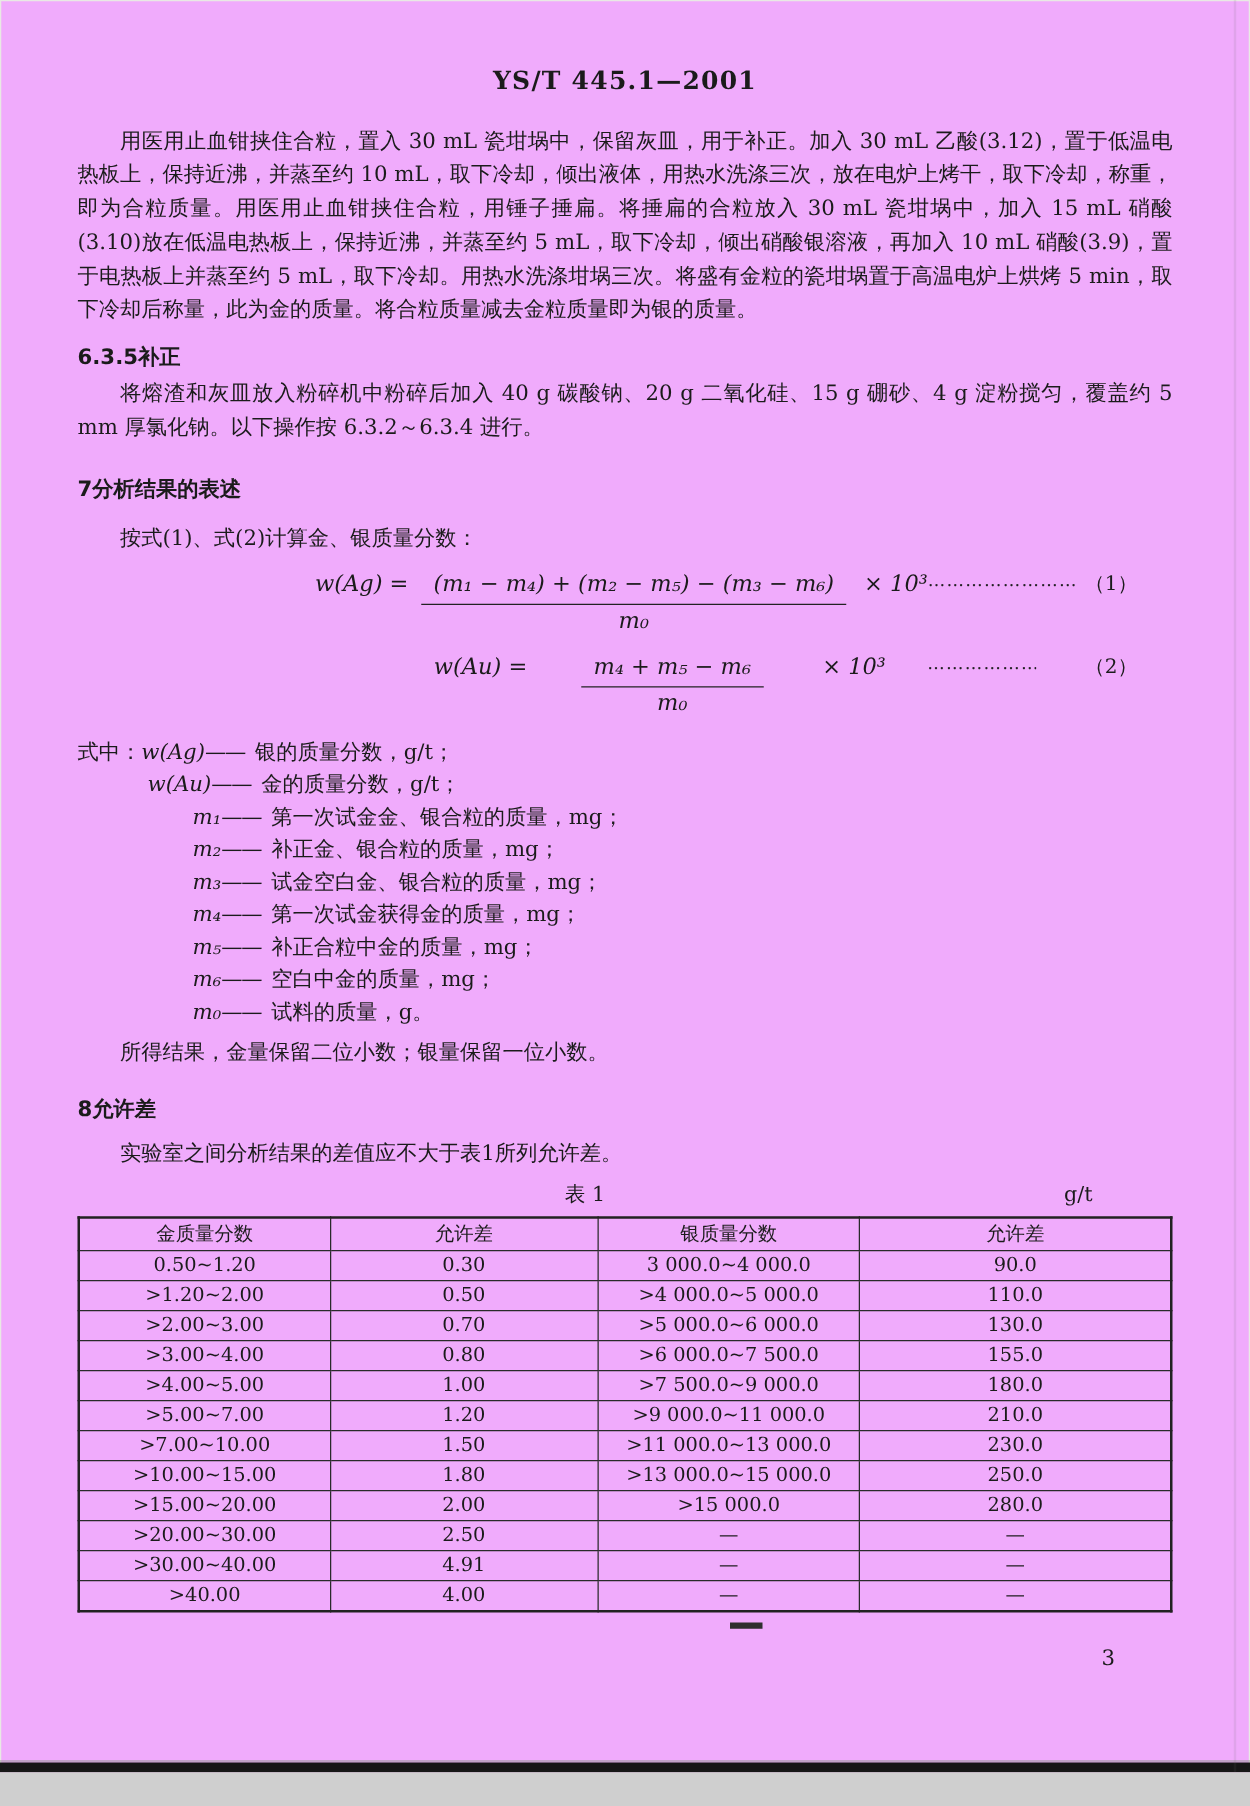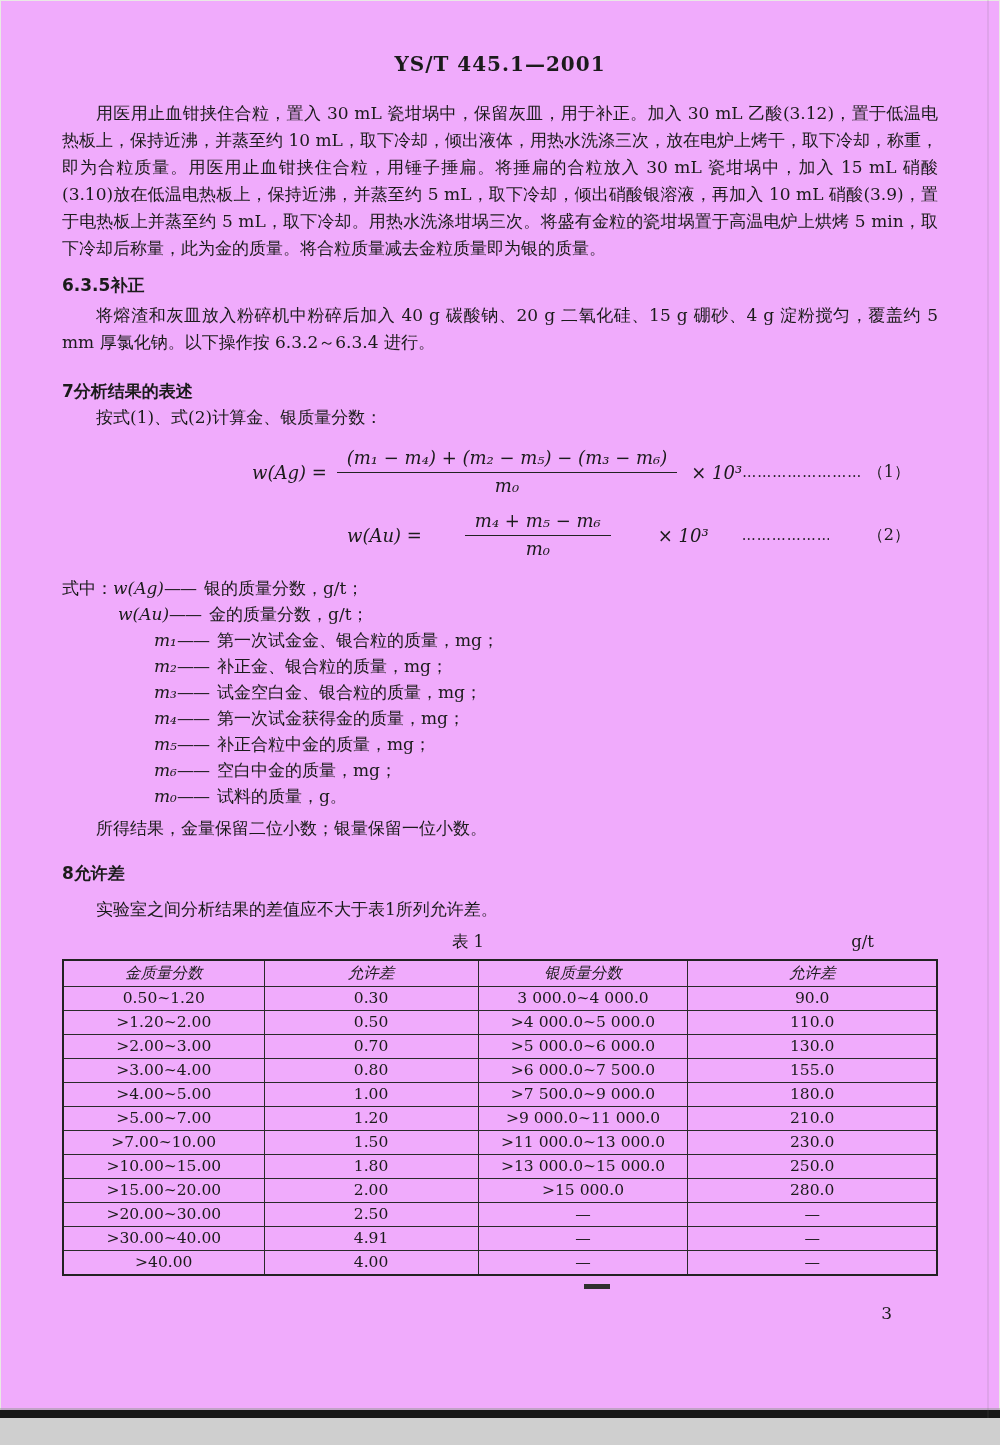--- a/index.html
+++ b/index.html
@@ -38,27 +38,26 @@
     font-family:"DejaVu Sans","Liberation Sans",sans-serif;
     font-weight:bold;
     font-size:17px;
     height:24px;
   }
   .sec-head .sec-num{}
   .h635{margin-top:12px;}
   .h7{margin-top:24px;}
   .h8{margin-top:20px;}
   .after-head{margin-top:4px;}
-  .intro{margin-top:0;}
+  .intro{margin-top:14px;}
   .p8{margin-top:10px;}
 
   
   .formula-row{
     display:flex;
-    align-items:center;
     font-style:italic;
     font-size:18px;
     padding-right:28px;
     white-space:nowrap;
   }
   .formula-row.f1{margin-top:12px;padding-left:190px;height:58px;}
   .formula-row.f2{margin-top:8px;padding-left:285px;height:52px;gap:33px;}
   .frac{
     display:inline-flex;
     flex-direction:column;
@@ -111,21 +110,21 @@
     font-size:15.5px;
   }
   table.tol th, table.tol td{
     border:1.6px solid #2a2a2a;
     text-align:center;
     font-weight:normal;
     padding:0 4px;
     height:23px;
     line-height:21px;
   }
-  table.tol th{height:25px;font-style:italic;}
+  table.tol th{height:25px;}
   table.tol{border:2px solid #222;}
 
   .scan-artifact{
     width:26px;height:5px;
     background:#2f2f2f;
     margin-top:8px;
     margin-left:522px;
   }
 
   .page-num{

